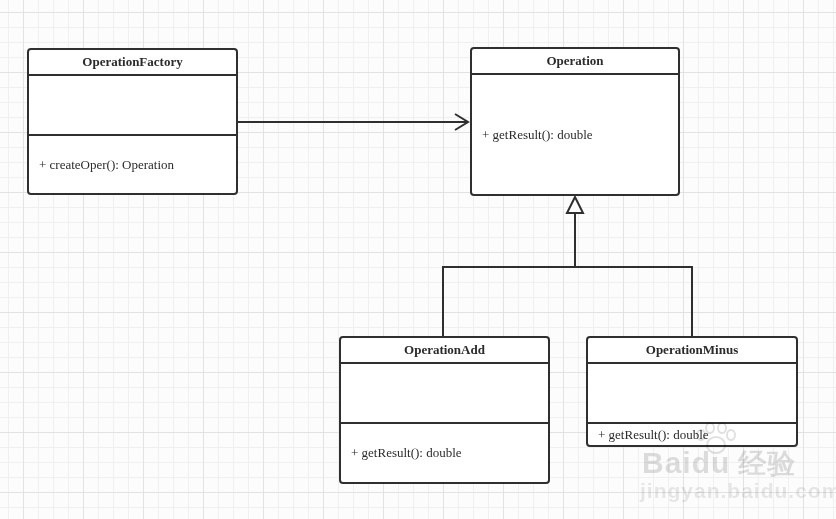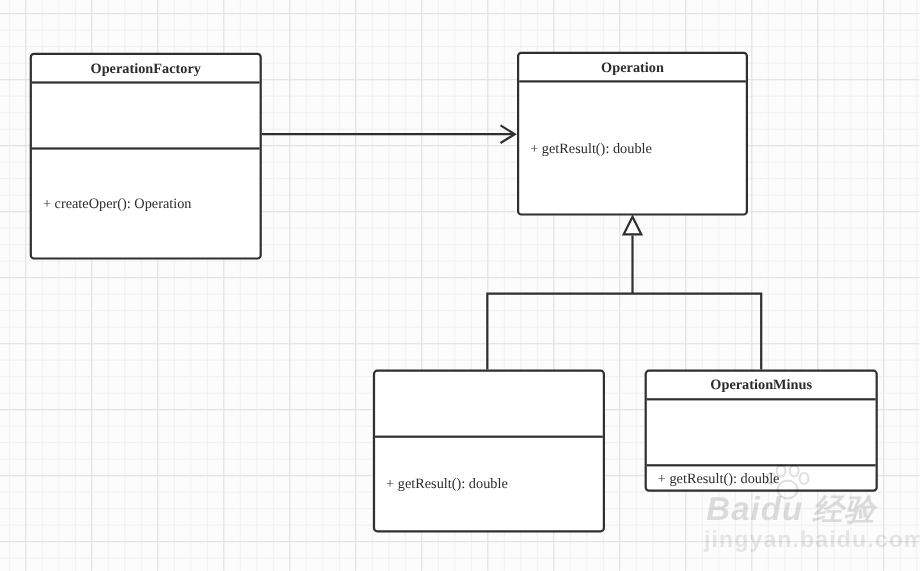--- a/index.html
+++ b/index.html
@@ -58,55 +58,56 @@
     padding:0 10px;
     border-radius:14px;
   }
   .uml-member{font-size:13px;line-height:16px;white-space:nowrap;}
 
   .watermark{position:absolute;left:636px;top:421px;width:180px;z-index:3;
     color:var(--wm);text-align:left;pointer-events:none;
     font-family:"Liberation Sans","DejaVu Sans",sans-serif;}
   .wm-paw{position:absolute;left:58px;top:0;}
   .wm-row{position:absolute;left:6px;top:24px;white-space:nowrap;
-    font-weight:bold;font-size:30px;letter-spacing:1px;font-style:italic;}
+    font-weight:bold;font-size:30px;letter-spacing:1px;}
   .wm-suffix{font-size:28px;margin-left:8px;}
   .wm-url{position:absolute;left:4px;top:58px;font-size:21px;font-weight:bold;
     letter-spacing:1px;color:var(--wm-light);}
 </style>
 </head>
 <body>
 
 <div class="canvas">
 
   <svg class="connector-layer" viewBox="0 0 836 519">
 
     <path d="M238,122 L467,122"></path>
     <path d="M455,114 L468,122 L455,130"></path>
 
     <path d="M575,214 L575,267 M443,336 L443,267 L692,267 L692,336"></path>
     <polygon points="575,197 567,213 583,213"></polygon>
   </svg>
 
-  <div class="uml-class" style="left:27px;top:48px;width:211px;height:188px;">
+  <div class="uml-class" style="left:27px;top:48px;width:211px;height:147px;">
     <div class="uml-title">OperationFactory</div>
     <div class="uml-attrs"></div>
     <div class="uml-methods">
       <div class="uml-member">+ createOper(): Operation</div>
     </div>
   </div>
 
   <div class="uml-class" style="left:470px;top:47px;width:210px;height:149px;">
     <div class="uml-title">Operation</div>
     <div class="uml-methods">
       <div class="uml-member">+ getResult(): double</div>
     </div>
   </div>
 
   <div class="uml-class" style="left:339px;top:336px;width:211px;height:148px;">
+    <div class="uml-title">OperationAdd</div>
     <div class="uml-attrs"></div>
     <div class="uml-methods">
       <div class="uml-member">+ getResult(): double</div>
     </div>
   </div>
 
   <div class="uml-class" style="left:586px;top:336px;width:212px;height:111px;font-family:Liberation Serif, serif;">
     <div class="uml-title">OperationMinus</div>
     <div class="uml-attrs"></div>
     <div class="uml-methods">

